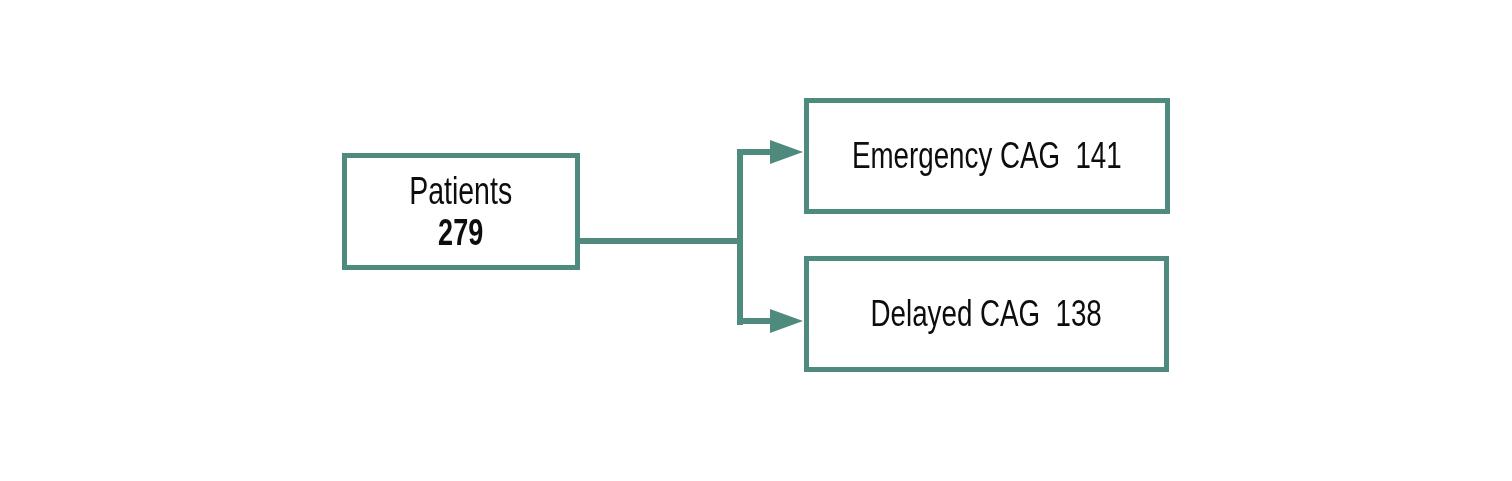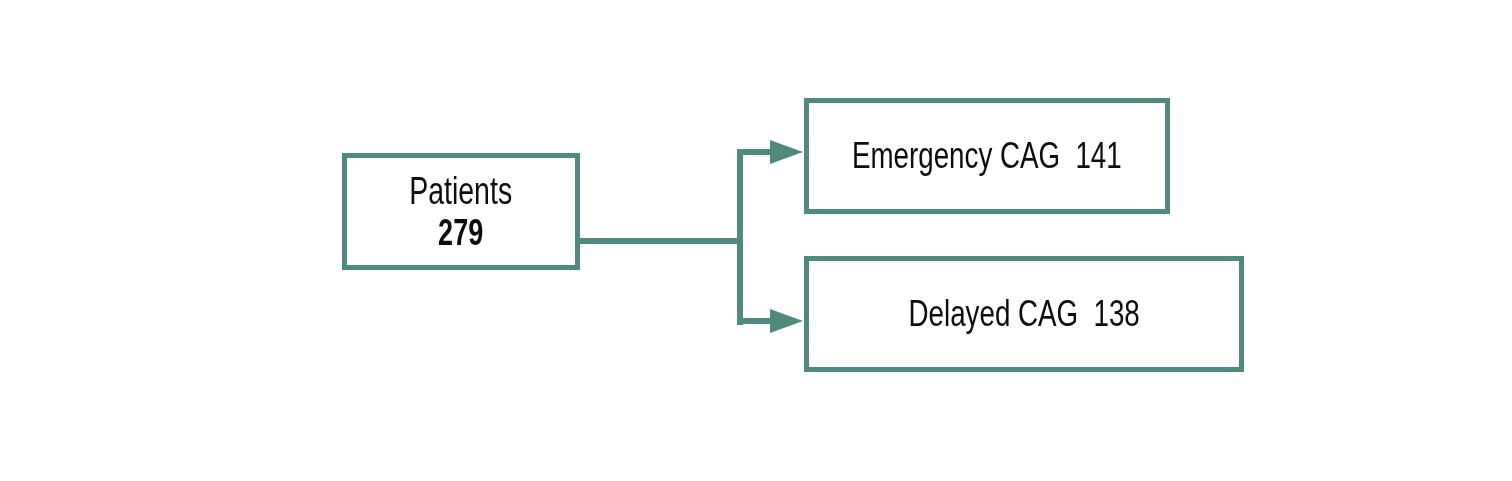--- a/index.html
+++ b/index.html
@@ -54,21 +54,21 @@
     position: absolute;
     width: 0;
     height: 0;
     border-top: 12px solid transparent;
     border-bottom: 12px solid transparent;
     border-left: 33px solid var(--line-color);
   }
   
   .patients-box   { left: 342px; top: 153px; width: 238px; height: 117px; }
   .emergency-box  { left: 804px; top:  98px; width: 366px; height: 116px; }
-  .delayed-box    { left: 804px; top: 256px; width: 440px; height: 116px; }
+  .delayed-box    { left: 804px; top: 256px; width: 365px; height: 116px; }
   .stem-line      { left: 580px; top: 238px; width: 160px; height: 6px; }
   .branch-line    { left: 737px; top: 149px; width: 6px;  height: 176px; }
   .top-arm        { left: 737px; top: 149px; width: 35px; height: 6px; }
   .bottom-arm     { left: 737px; top: 318px; width: 35px; height: 6px; }
   .top-arrowhead    { left: 770px; top: 140px; }
   .bottom-arrowhead { left: 770px; top: 309px; }
 </style>
 </head>
 <body>
 

